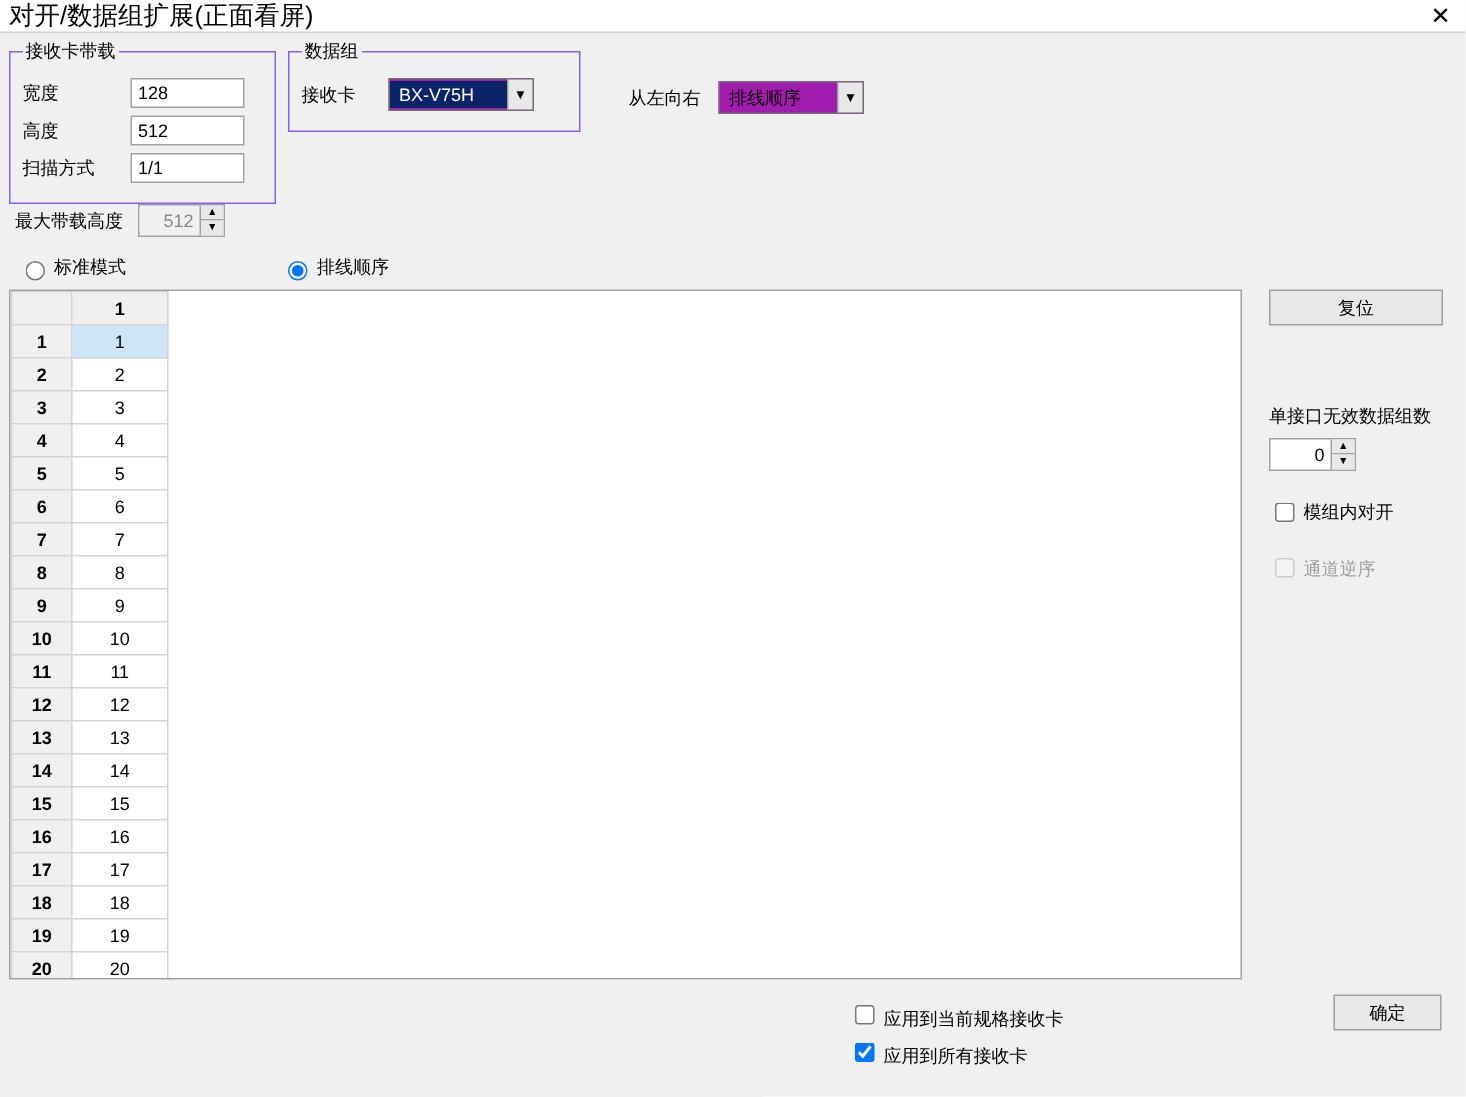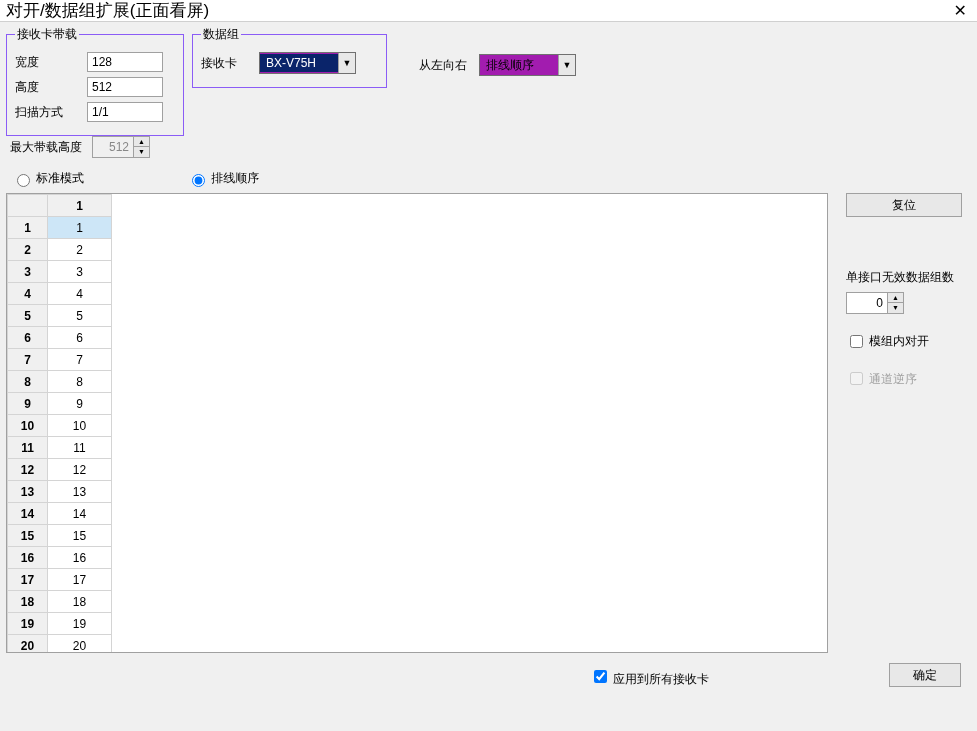--- a/index.html
+++ b/index.html
@@ -370,17 +370,20 @@
         <input type="checkbox" disabled="" style="">
           <span>通道逆序</span>
       </div>
     </div>
   </div>
 </div>
 
 <div class="bottom-area">
   <div class="bottom-checks">
     <div class="chk">
+      <input type="checkbox" style=""><span>应用到当前规格接收卡</span>
+    </div>
+    <div class="chk">
       <input type="checkbox" checked="" style=""><span>应用到所有接收卡</span>
     </div>
   </div>
   <button class="btn-wide" style="width:72px">确定</button>
 </div>
 
 </body></html>

